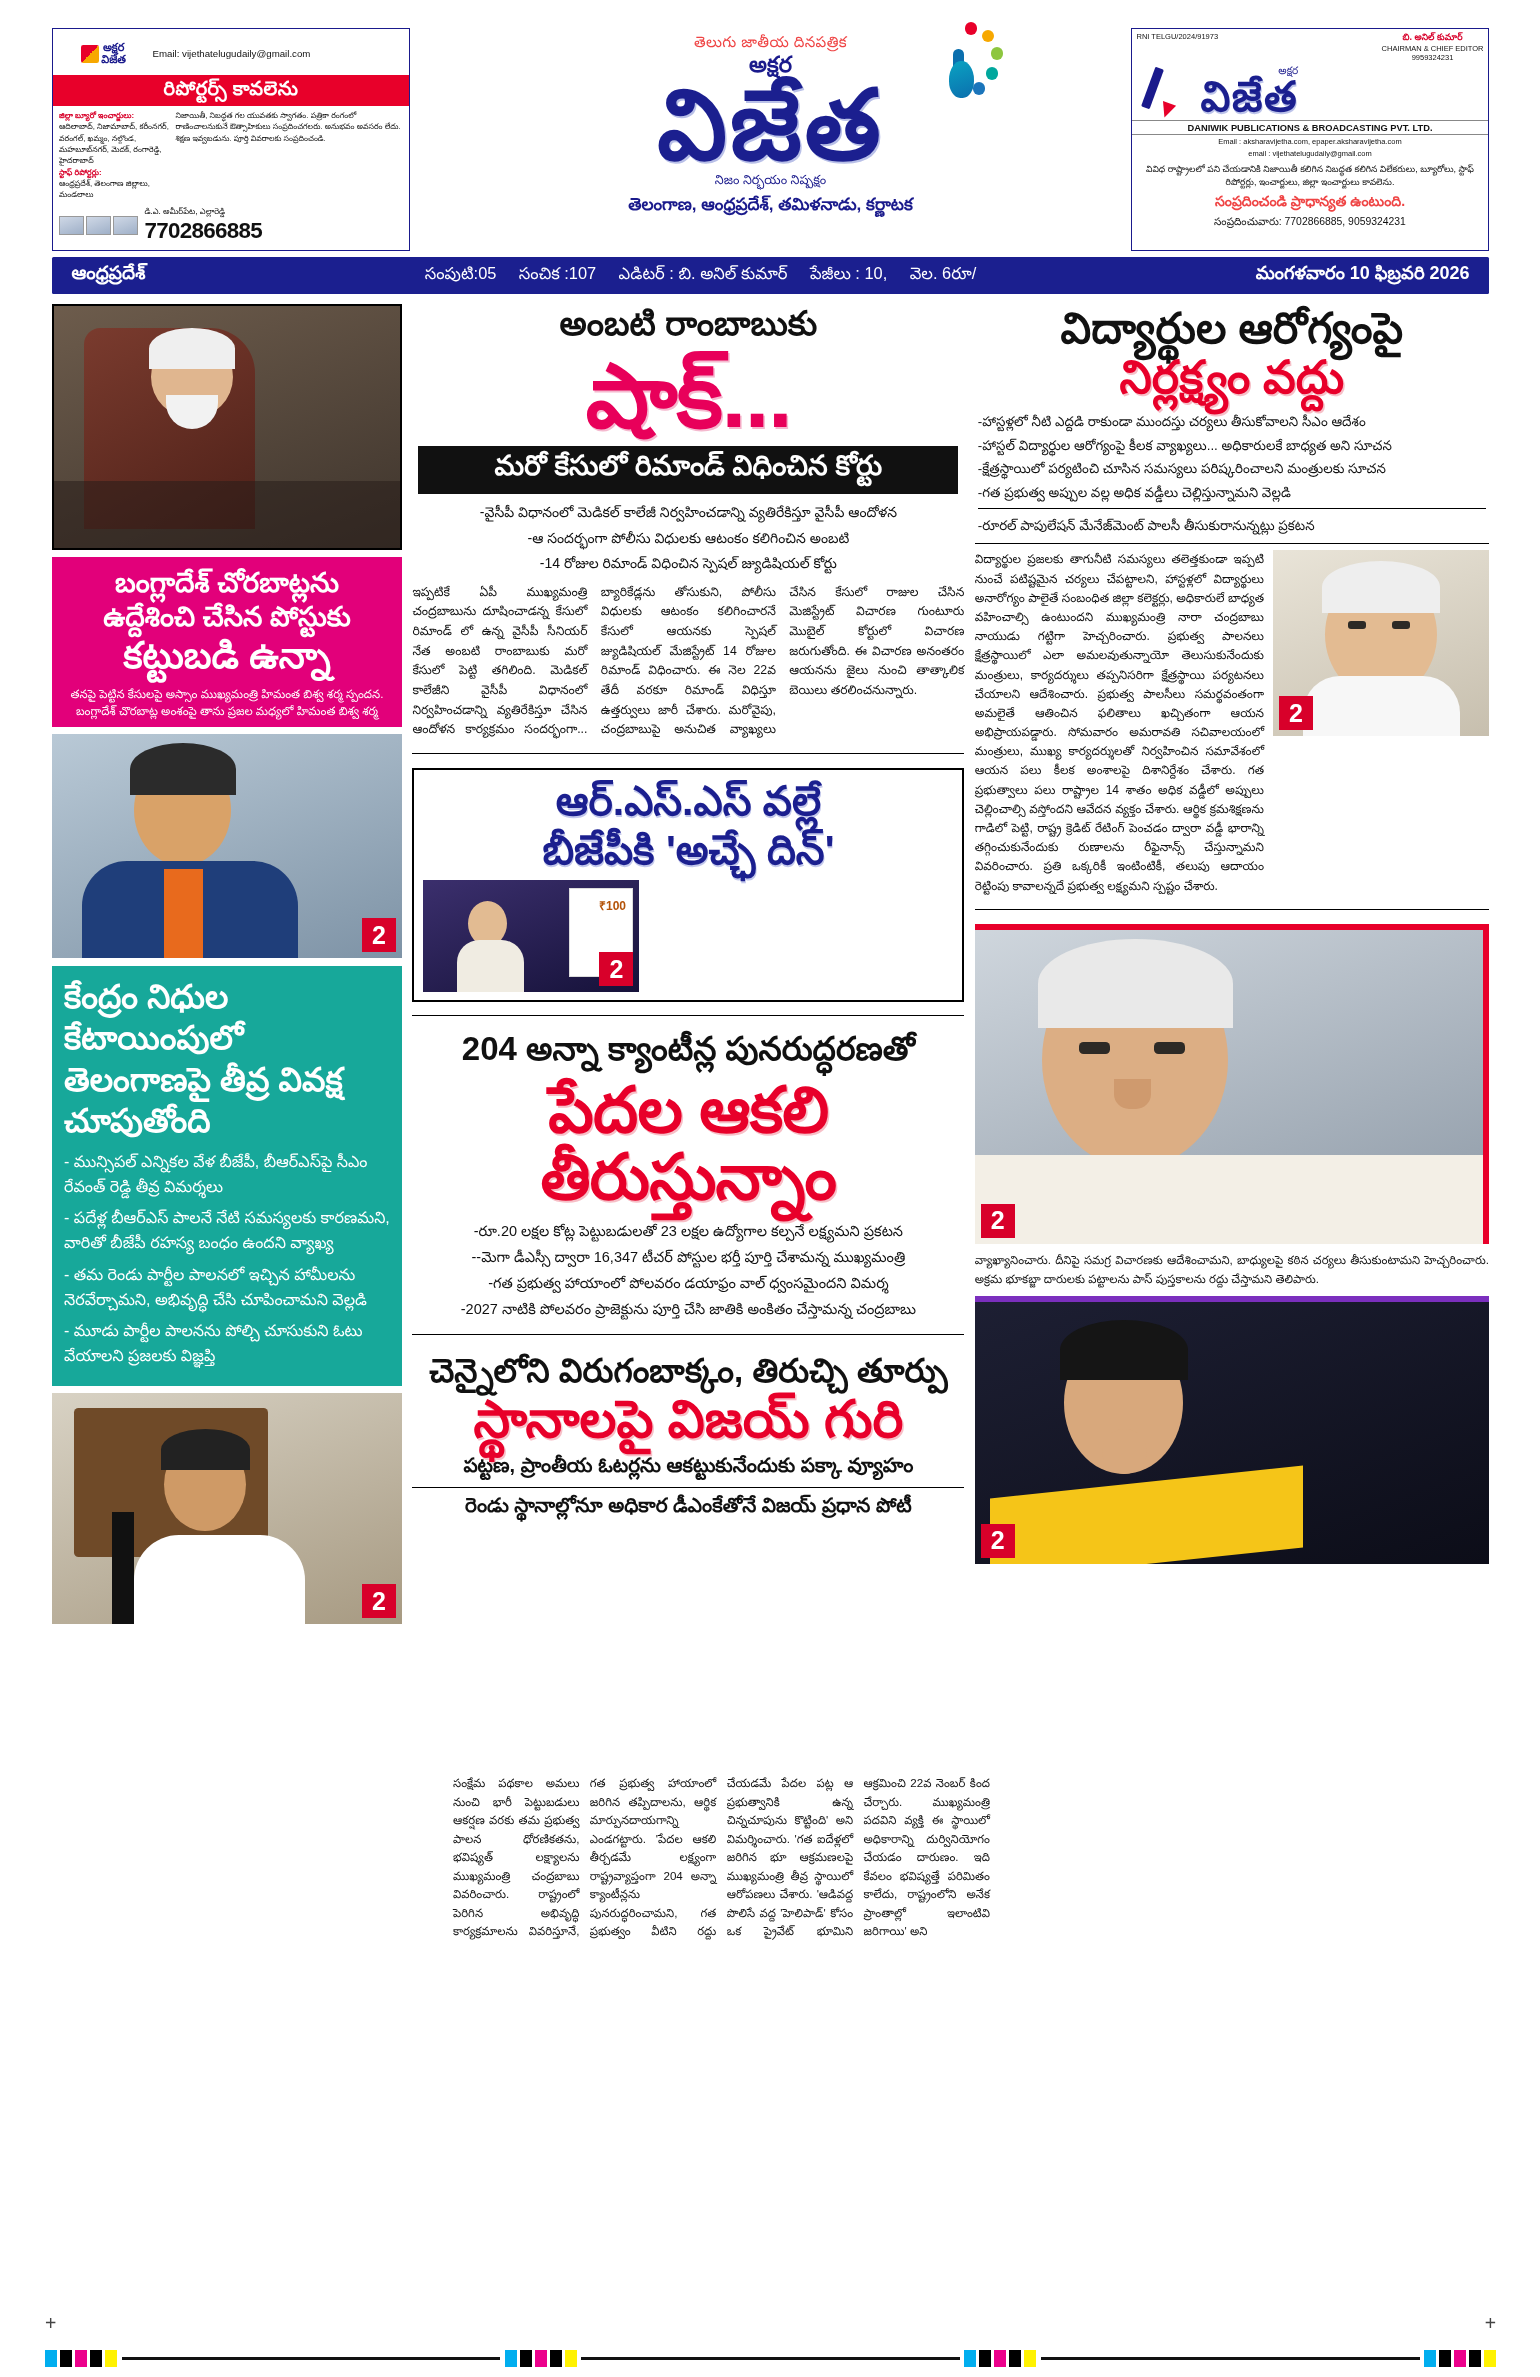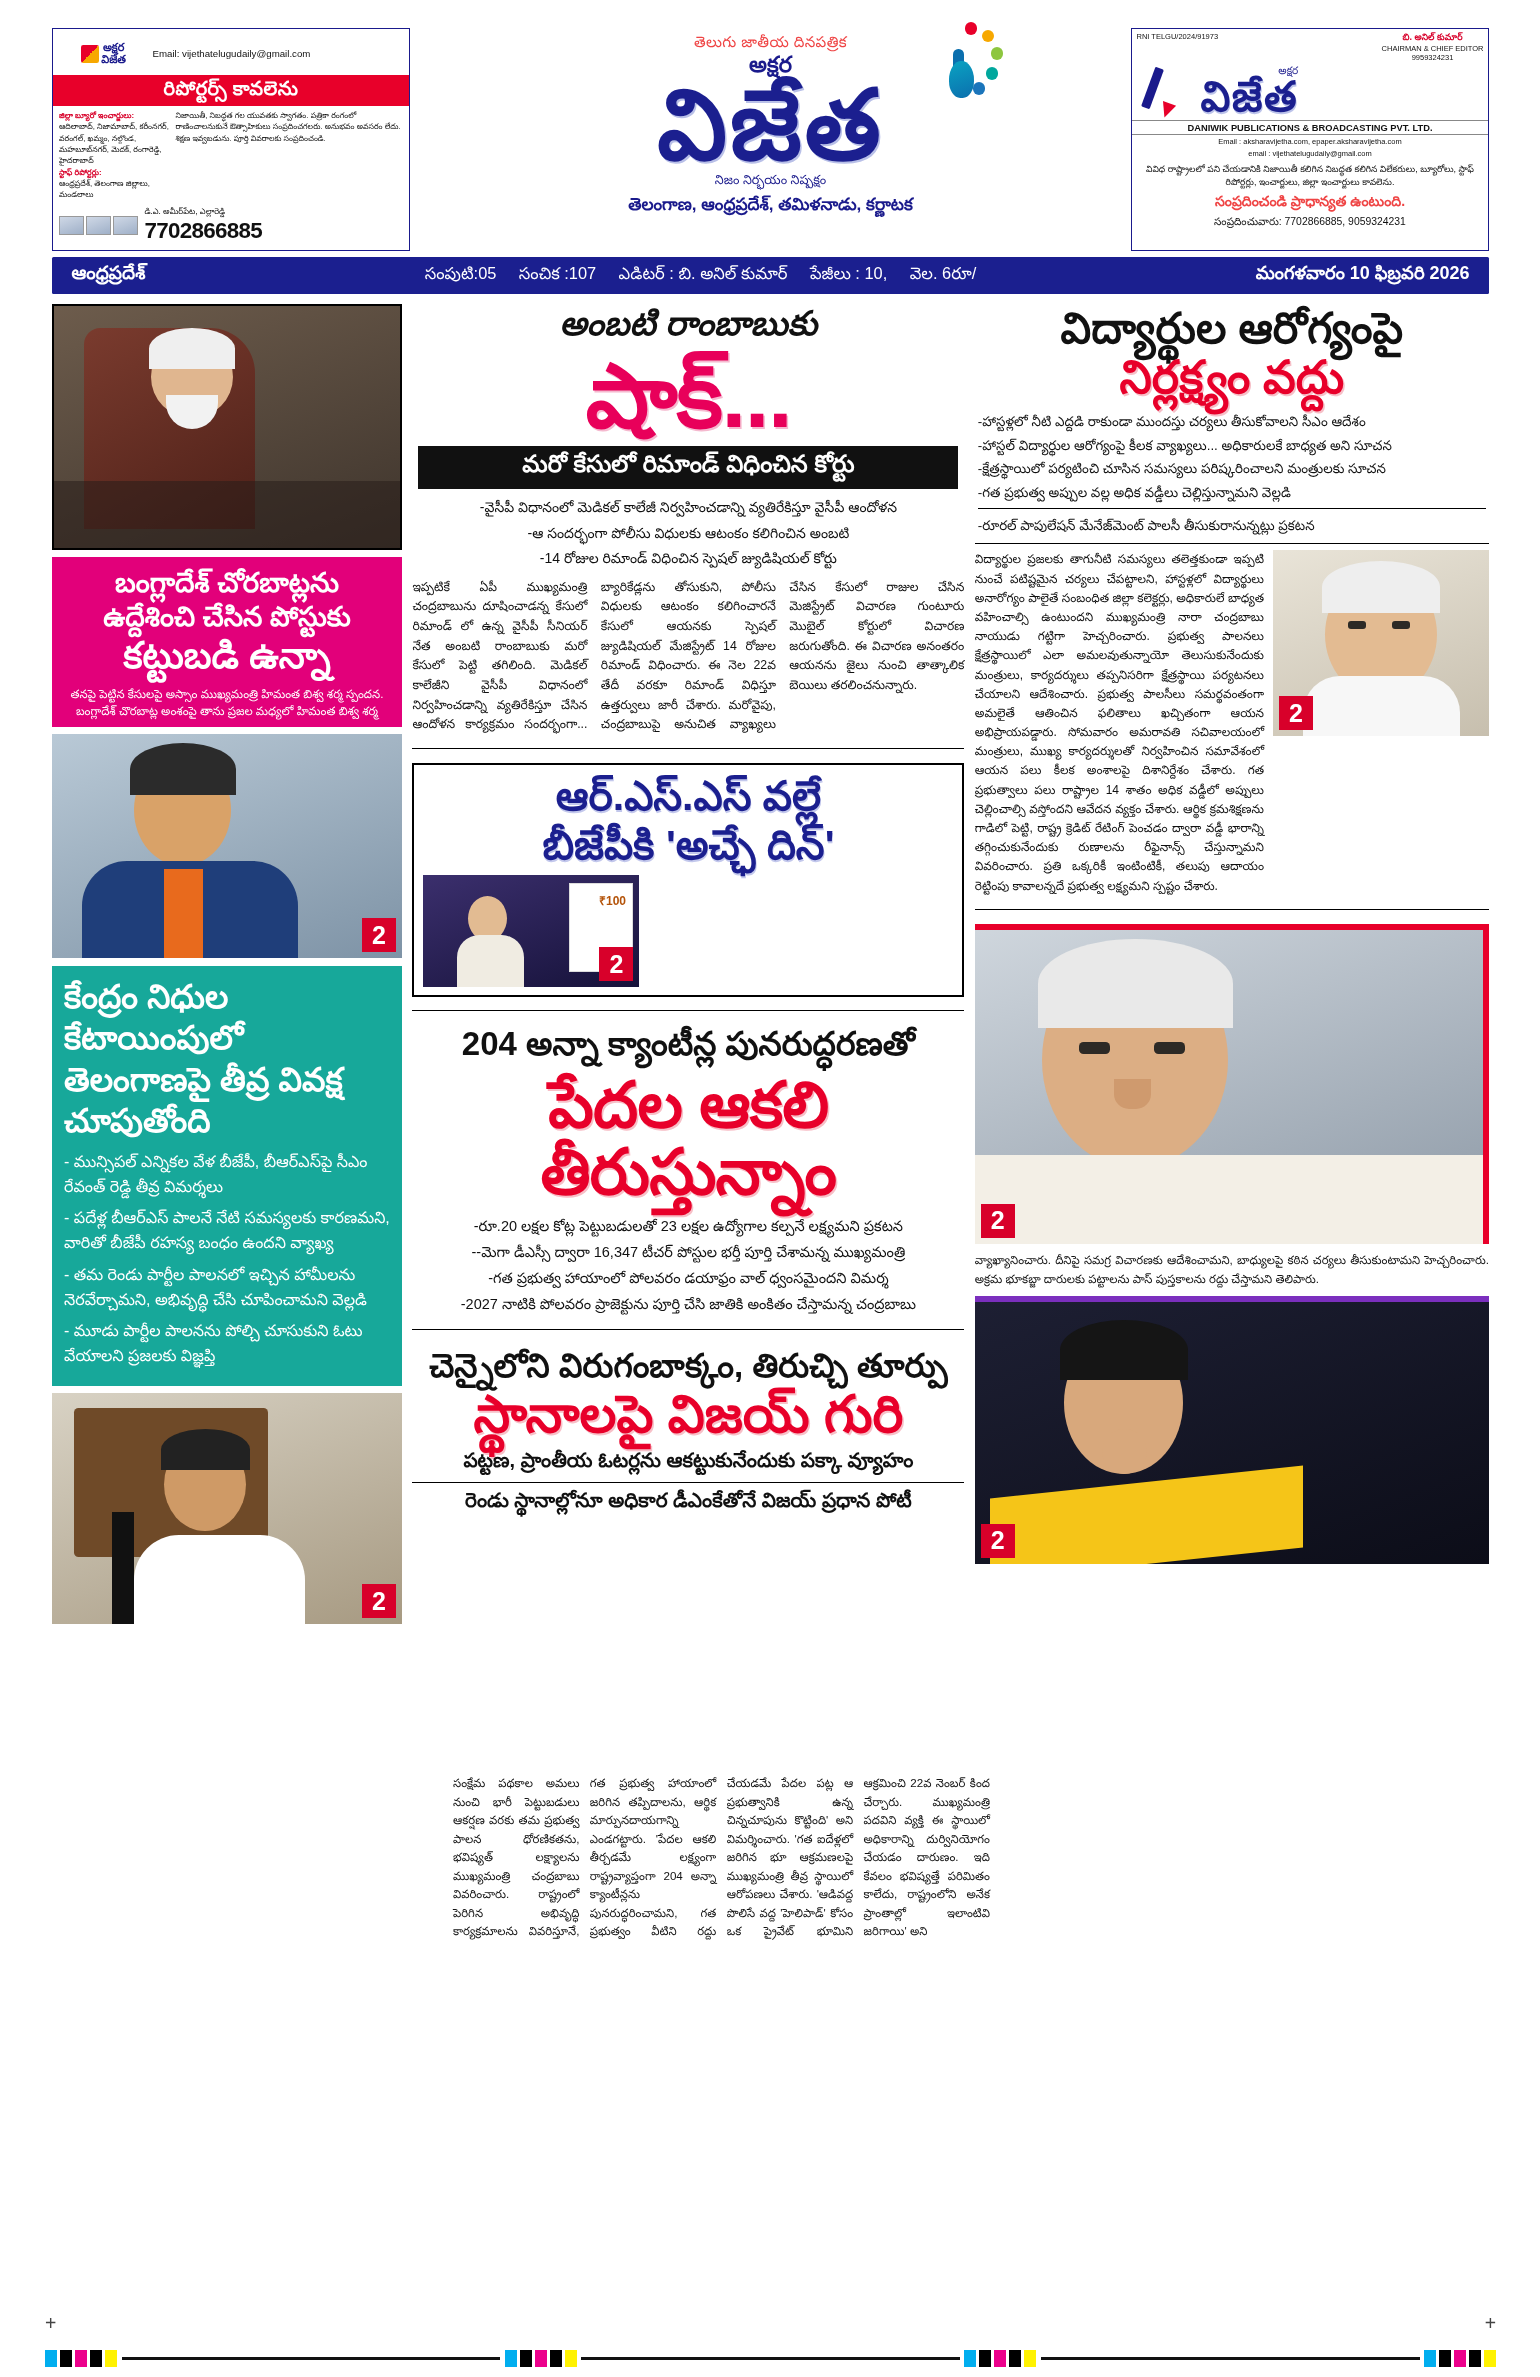--- a/index.html
+++ b/index.html
@@ -145,28 +145,28 @@
     position:relative; background:#cfcfcf; overflow:hidden;
   }
   .badge2 {
     position:absolute; right:6px; bottom:6px;
     background:#d8002a; color:#fff; font-size:25px; font-weight:bold;
     width:34px; height:34px; display:flex; align-items:center; justify-content:center;
   }
   .tel { line-height:1.5; }
 
   
-  .lead-head1 { font-size:34px; font-weight:bold; text-align:center; color:#111;font-style:italic; }
+  .lead-head1 { font-size:34px; font-weight:bold; text-align:center; color:#111; }
   .lead-shock {
     font-size:89px; font-weight:bold; color:#e8005a; text-align:center; line-height:1;
     letter-spacing:-1.5px; margin:1.5px 0 4.5px 0;
     text-shadow:1.5px 2.2px 0 #f5b9cf;
   }
   .lead-sub {
-    background:#111; color:#fff; font-size:24px; font-weight:bold; text-align:center;
+    background:#111; color:#fff; font-size:28px; font-weight:bold; text-align:center;
     padding:4.5px 7.5px; margin:0 6px;
   }
   .bullets { font-size:14px; line-height:1.65; text-align:center; padding:7.5px 4.5px 0 4.5px; }
   .bullets div { margin-bottom:2.2px; }
 
   .body-3col {
     column-count:3; column-gap:13.4px; font-size:12.3px; line-height:1.6; text-align:justify;
     margin-top:7.5px;
   }
   .body-4col {

